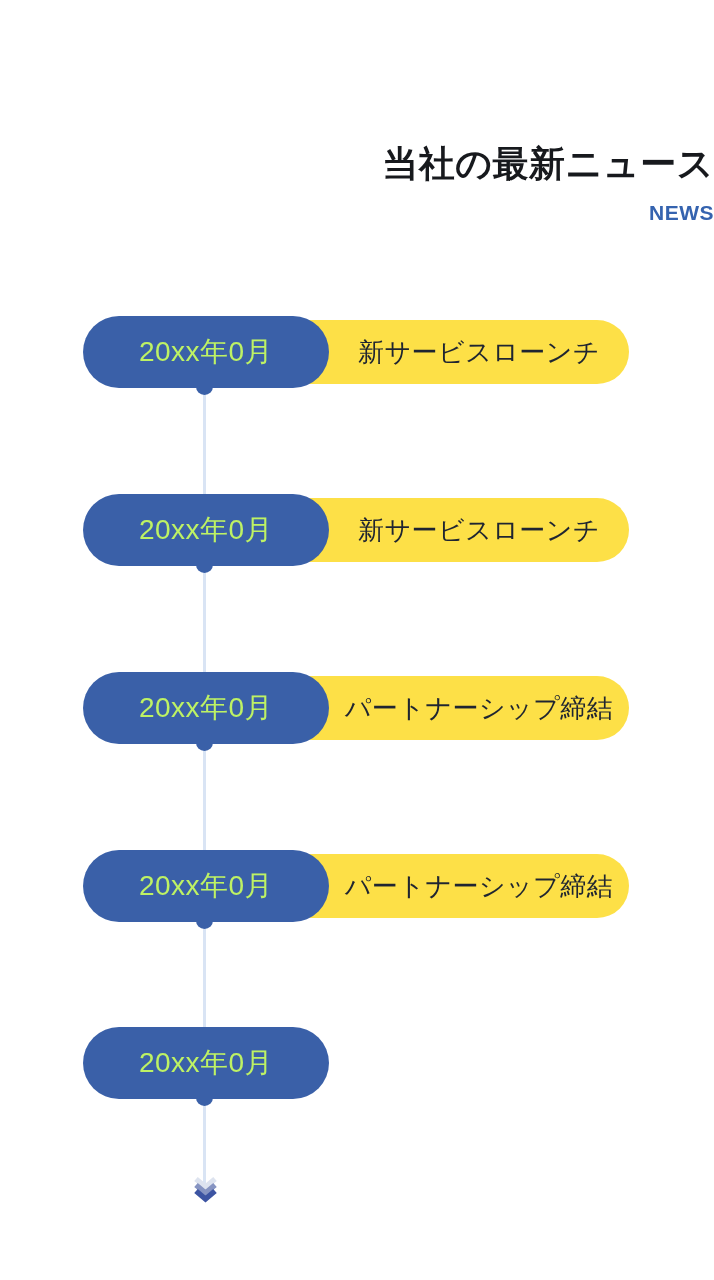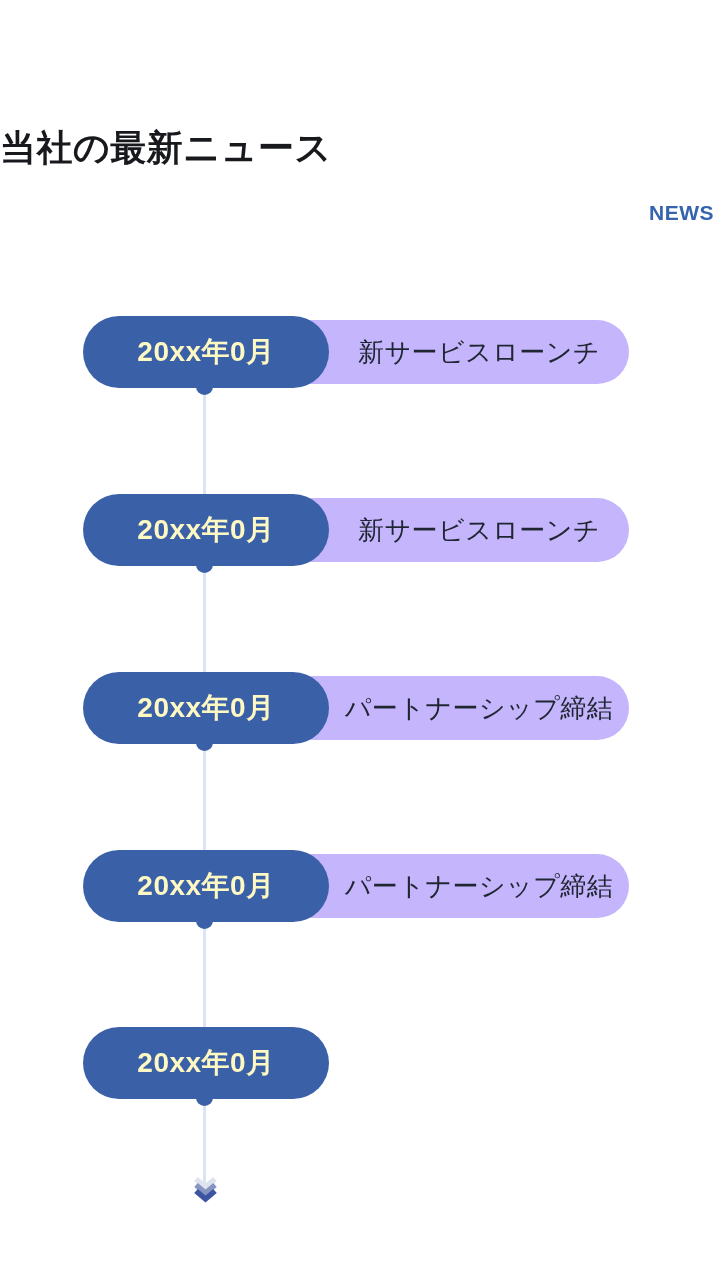--- a/index.html
+++ b/index.html
@@ -11,25 +11,25 @@
     position: relative;
     width: 714px;
     height: 1280px;
     margin: 0 auto;
     background: #ffffff;
     overflow: hidden;
     font-family: "Liberation Sans", "DejaVu Sans", sans-serif;
   }
   .page-title {
     position: absolute;
-    top: 127px;
+    top: 143px;
     left: 0;
     width: 714px;
     margin: 0;
-    text-align: left;
+    text-align: right;
     font-size: 36px;
     line-height: 42px;
     font-weight: 600;
     letter-spacing: 0.5px;
     color: #17191d;
   }
   .section-label {
     position: absolute;
     top: 201px;
     left: 0;
@@ -64,21 +64,21 @@
   .tl-item.i1 { top: 494px; }
   .tl-item.i2 { top: 672px; }
   .tl-item.i3 { top: 850px; }
   .tl-item.i4 { top: 1027px; }
   .pill-light {
     position: absolute;
     left: 18px;
     right: 0;
     top: 4px;
     bottom: 4px;
-    background: #c4b5fd;
+    background: #fde047;
     border-radius: 32px;
     z-index: 2;
   }
   .pill-light-text {
     position: absolute;
     left: 228px;
     right: 0;
     top: 0;
     bottom: 0;
     display: flex;
@@ -105,23 +105,23 @@
     left: 0;
     top: 0;
     width: 246px;
     height: 72px;
     border-radius: 36px;
     background: #3a60a8;
     display: flex;
     align-items: center;
     justify-content: center;
     font-size: 28px;
-    font-weight: 700;
+    font-weight: 400;
     letter-spacing: 0.5px;
-    color: #fef9c3;
+    color: #bef264;
     z-index: 3;
     white-space: nowrap;
   }
   .scroll-icon {
     position: absolute;
     left: 192px;
     top: 1176px;
     width: 27px;
     height: 27px;
     z-index: 1;

